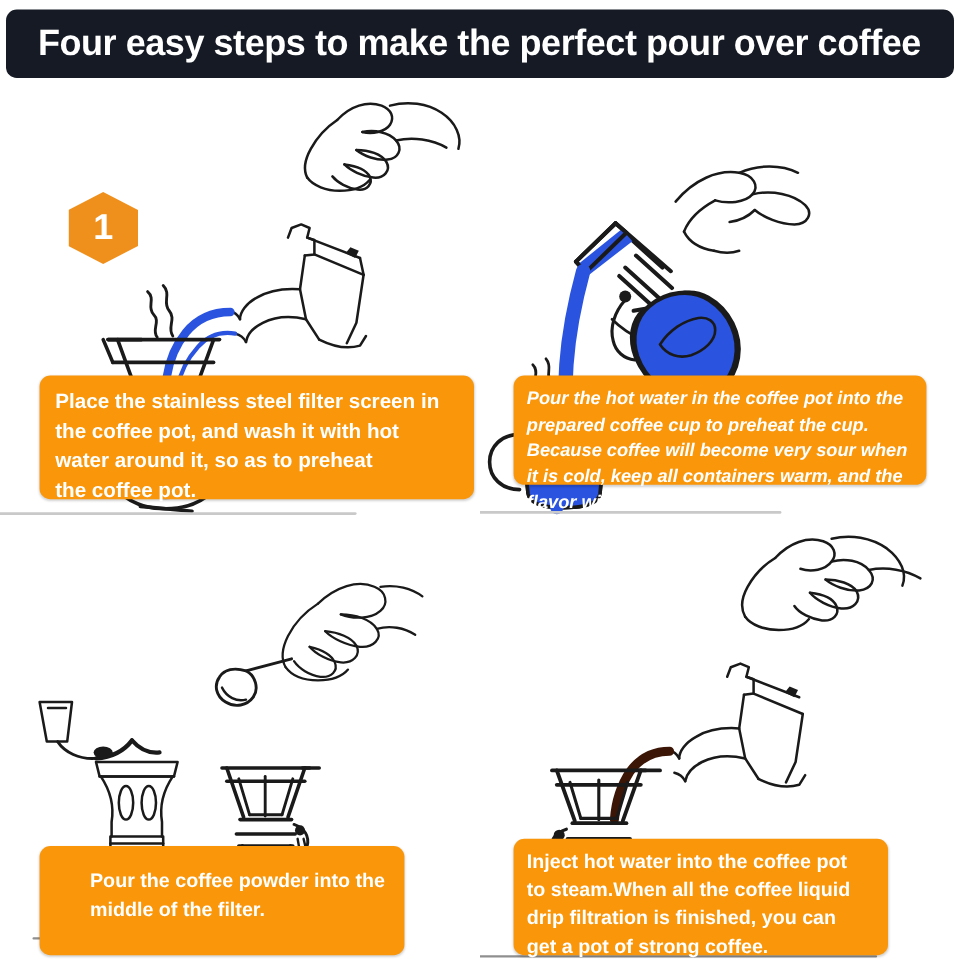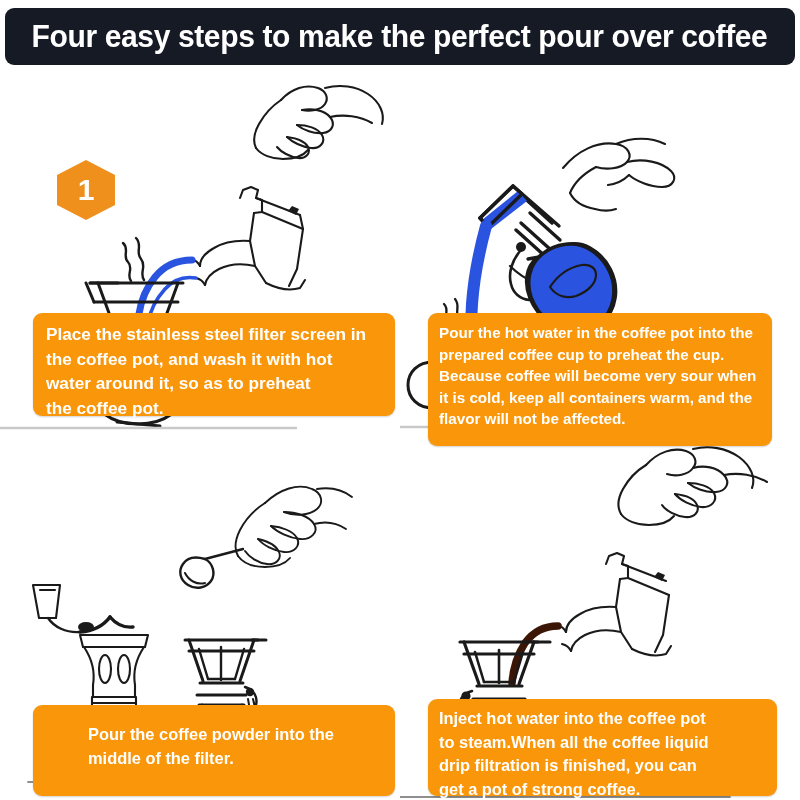--- a/index.html
+++ b/index.html
@@ -90,33 +90,34 @@
     margin: 0;
     white-space: pre-line;
   }
   #cap-1 {
     left: 33px; top: 313px; width: 362px; height: 103px;
     padding: 9px 0 0 13px;
     font-size: 17.2px;
     line-height: 24.5px;
   }
   #cap-2 {
-    left: 428px; top: 313px; width: 344px; height: 133px;
+    left: 428px; top: 313px; width: 344px; height: 91px;
     padding: 9px 0 0 11px;
     font-size: 15.2px;
     line-height: 21.5px;
+    font-style: italic;
   }
   #cap-3 {
-    left: 33px; top: 705px; width: 362px; height: 91px;
-    padding: 17px 0 0 55px;
+    left: 33px; top: 705px; width: 304px; height: 91px;
+    padding: 17px 0 0 42px;
     font-size: 16.4px;
     line-height: 24px;
   }
   #cap-4 {
-    left: 428px; top: 699px; width: 349px; height: 97px;
+    left: 428px; top: 699px; width: 312px; height: 97px;
     padding: 8px 0 0 11px;
     font-size: 16.4px;
     line-height: 23.5px;
   }
 
   .art {
     position: absolute;
     left: 0;
     top: 0;
   }

